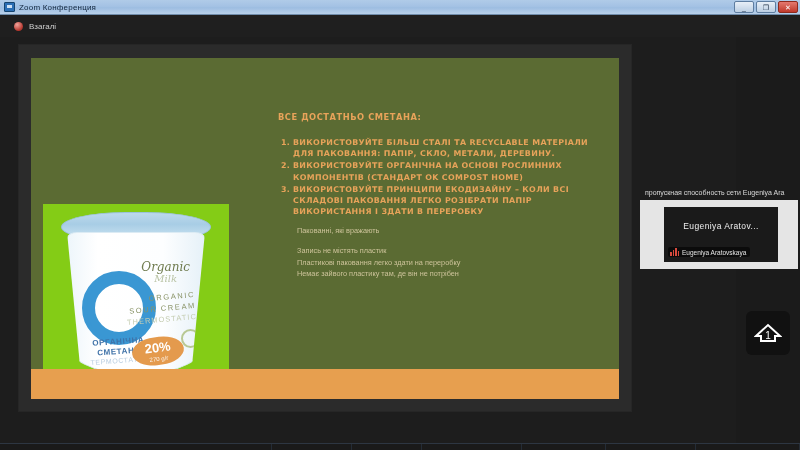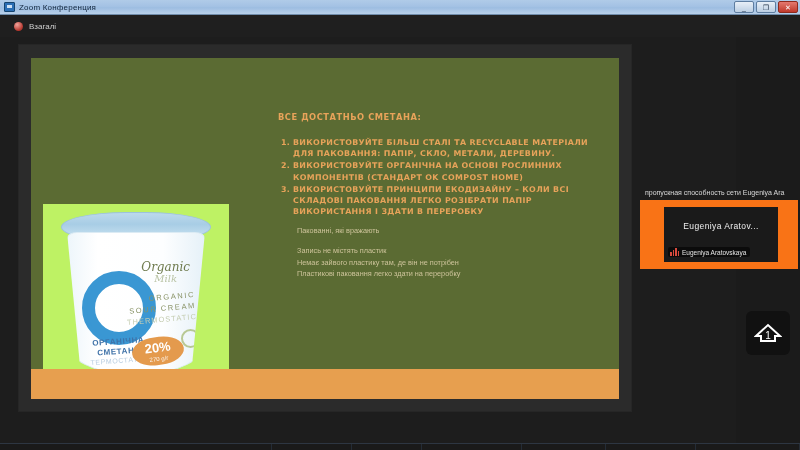--- a/index.html
+++ b/index.html
@@ -84,21 +84,21 @@
     font-size: 25px; line-height: 1.13;
     letter-spacing: .5px;
     font-family: "DejaVu Sans", sans-serif;
     text-transform: uppercase;
   }
 
   
   #product-panel {
     position: absolute; left: 12px; top: 146px;
     width: 186px; height: 177px;
-    background: #bef264;
+    background: #84cc16;
     overflow: hidden;
   }
 
   
   #tub {
     position: absolute; left: 16px; top: 8px; width: 154px; height: 165px;
   }
   #tub-lid {
     position: absolute; left: 2px; top: 0; width: 150px; height: 30px;
     background: linear-gradient(to bottom, #bcd9ec 0%, #a8cde5 40%, #cfe6f3 100%);
@@ -188,21 +188,21 @@
   }
 
   
   #net-warning {
     position: absolute; left: 645px; top: 187px; width: 155px;
     color: #d9d9d9; font-size: 7px; line-height: 12px;
     white-space: nowrap; overflow: hidden; text-overflow: clip;
   }
   #thumb {
     position: absolute; left: 640px; top: 200px; width: 158px; height: 69px;
-    background: #f97316;
+    background: #e5e5e5;
     overflow: hidden;
     padding-left: 46px;
   }
   #thumb-inner {
     position: absolute; left: 24px; top: 7px; width: 114px; height: 55px;
     background: #1a1a1a;
   }
   #thumb-name {
     position: absolute; left: 0; right: 0; top: 14px;
     text-align: center; color: #efefef; font-size: 8.5px;
@@ -312,22 +312,22 @@
         <div class="li">
           <span class="num">3.</span>
           <span class="txt">ВИКОРИСТОВУЙТЕ ПРИНЦИПИ ЕКОДИЗАЙНУ – КОЛИ ВСІ СКЛАДОВІ ПАКОВАННЯ ЛЕГКО РОЗІБРАТИ ПАПІР ВИКОРИСТАННЯ І ЗДАТИ В ПЕРЕРОБКУ</span>
         </div>
       </div>
 
       <div id="notes">
         <div>Пакованні, які вражають</div>
         <div class="gap"></div>
         <div>Запись не містять пластик</div>
+        <div>Пластикові паковання легко здати на переробку</div>
         <div>Немає зайвого пластику там, де він не потрібен</div>
-        <div>Пластикові паковання легко здати на переробку</div>
       </div>
 
       <div id="slide-footer"></div>
     </div>
   </div>
 
   <div id="net-warning">пропускная способность сети Eugeniya Ara</div>
 
   <div id="thumb">
     <div id="thumb-inner">

